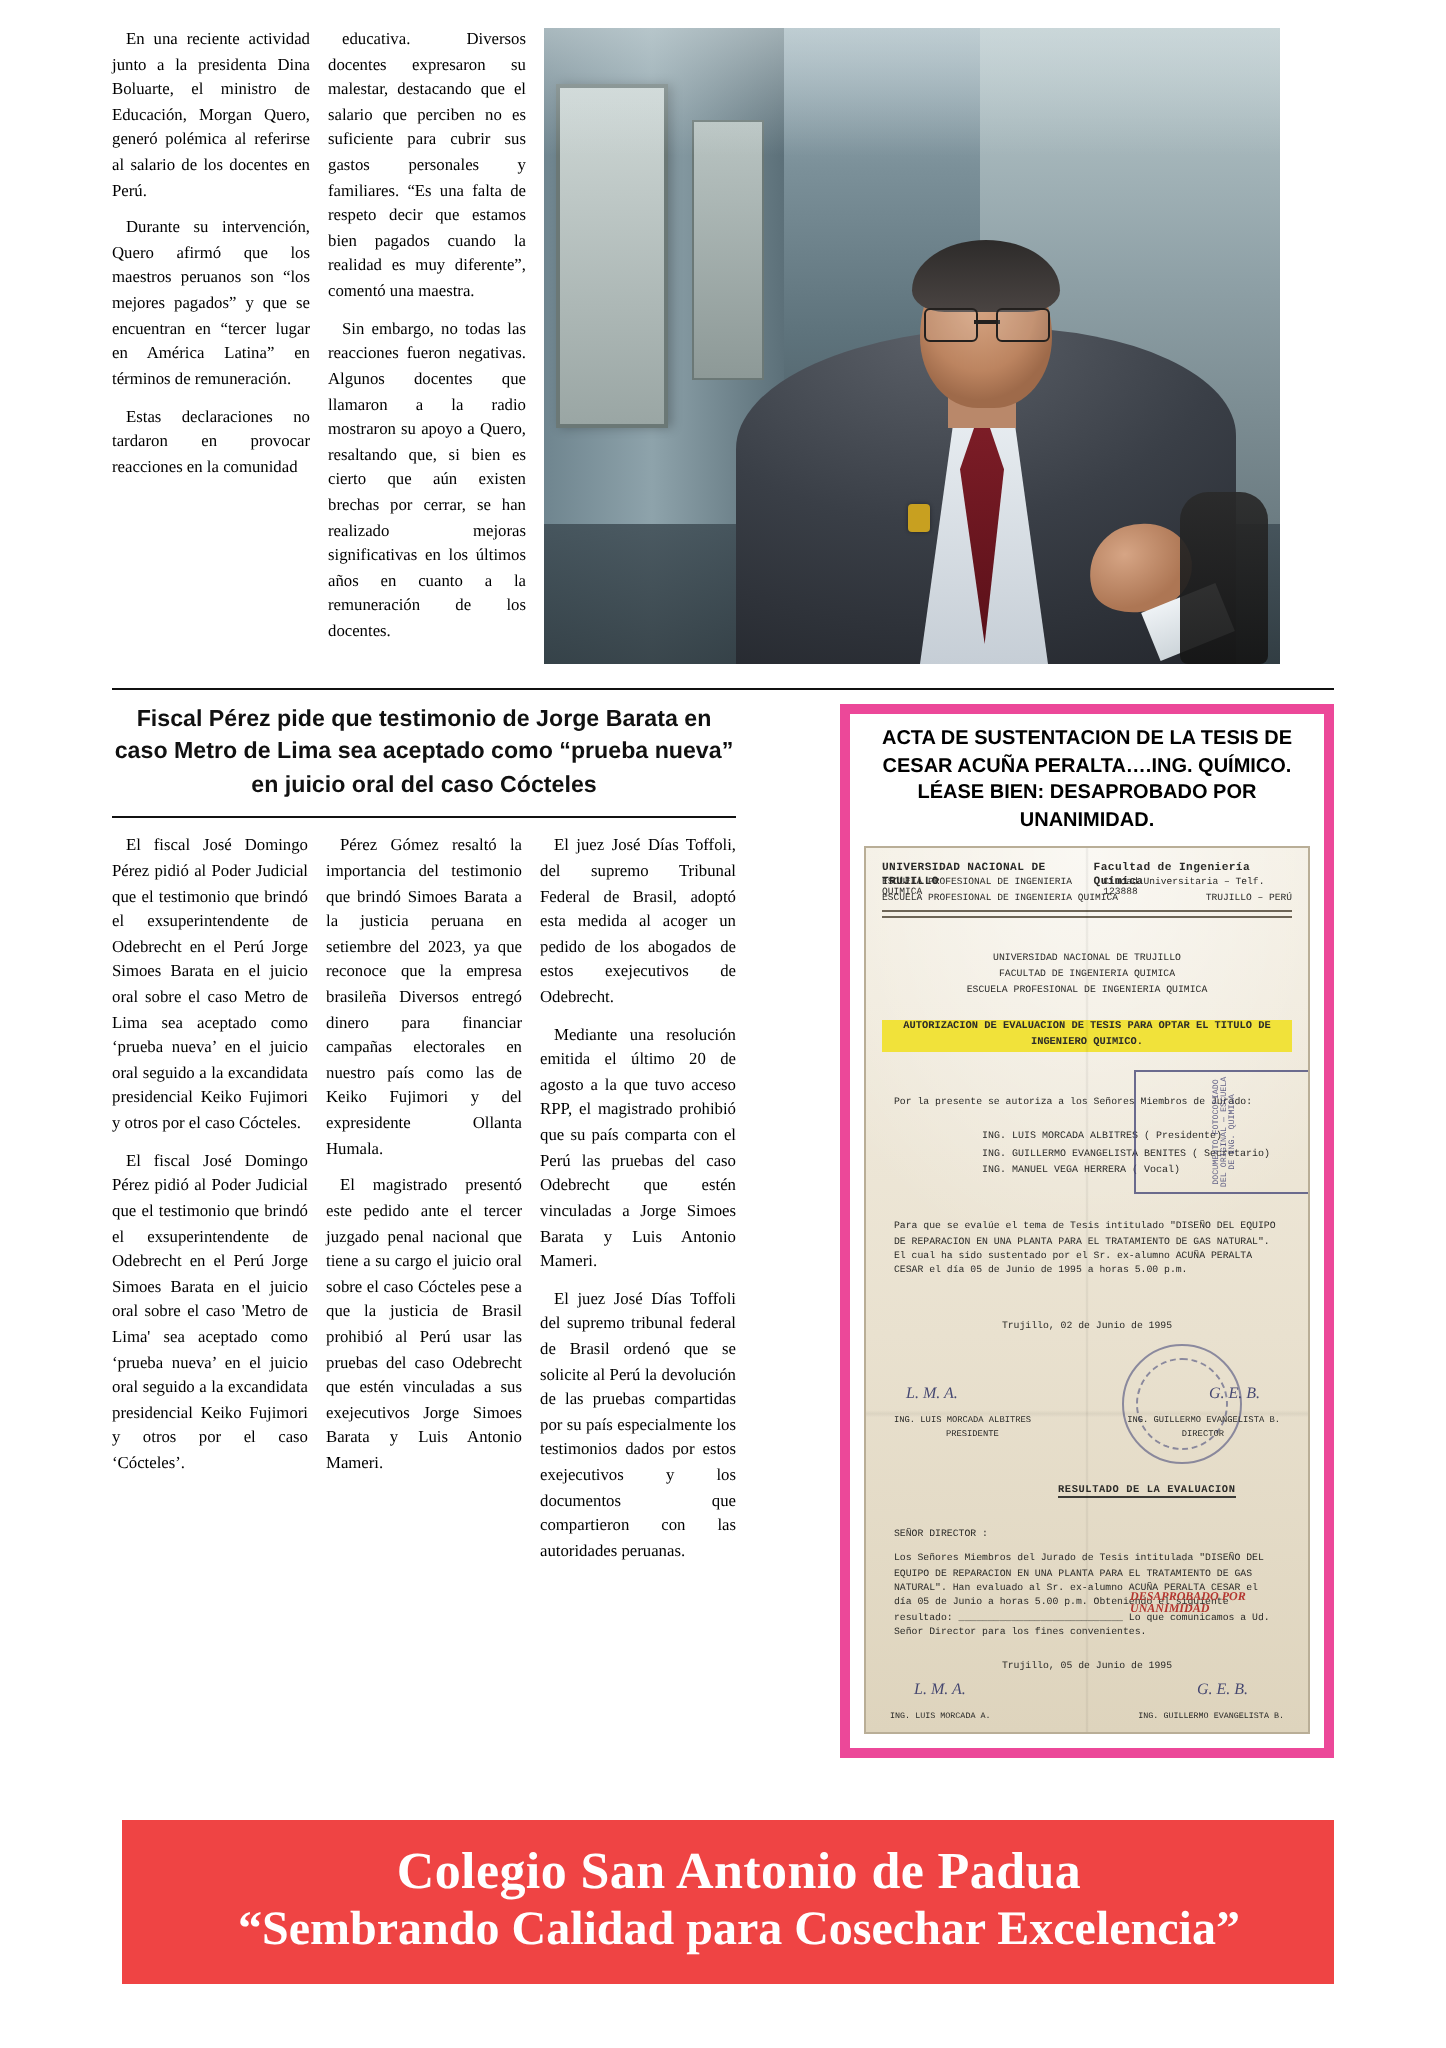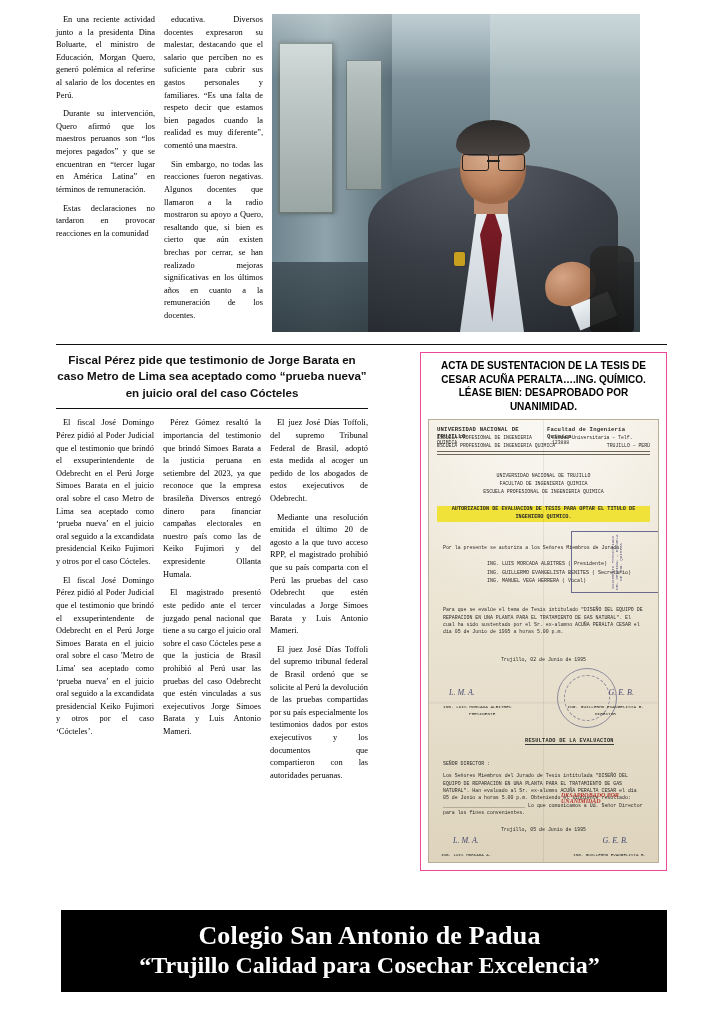--- a/index.html
+++ b/index.html
@@ -195,21 +195,21 @@
   .art2 {
     display: flex;
     gap: 9px;
     margin-top: 8px;
   }
   .c3, .c4, .c5 { width: 98px; }
 
   
   .acta {
     width: 295px;
-    border: 1px solid #ec4899;
+    border: 5px solid #ec4899;
     padding: 6px 7px 7px 7px;
     box-sizing: border-box;
     margin-top: 7px;
     margin-left: 28px;
   }
   .acta-title {
     font-family: "Liberation Sans", sans-serif;
     font-weight: bold;
     font-size: 10px;
     line-height: 1.36;
@@ -301,21 +301,21 @@
       linear-gradient(0deg, rgba(0,0,0,0) 35.6%, rgba(0,0,0,.05) 36%, rgba(0,0,0,0) 36.4%);
     pointer-events: none;
   }
 
   
   .banner {
     position: absolute;
     left: 61px;
     right: 56px;
     bottom: 46px;
-    background: #000000;
+    background: #ef4444;
     color: #ffffff;
     text-align: center;
     padding: 11px 10px 13px 21px;
     box-sizing: border-box;
   }
   .banner .l1 {
     font-family: "Liberation Serif", serif;
     font-weight: bold;
     font-size: 26px;
     line-height: 1.12;
@@ -466,16 +466,16 @@
         <div class="blk" style="left:12px; top:432px; font-size:4.2px">ING. LUIS MORCADA A.</div>
         <div class="blk" style="right:12px; top:432px; font-size:4.2px">ING. GUILLERMO EVANGELISTA B.</div>
 
         <div class="fold"></div>
       </div>
     </div>
   </div>
 
   <div class="banner">
     <div class="l1">Colegio San Antonio de Padua</div>
-    <div class="l2">“Trujillo Calidad para Cosechar Excelencia”</div>
+    <div class="l2">“Sembrando Calidad para Cosechar Excelencia”</div>
   </div>
 
 </div>
 
 </body></html>

